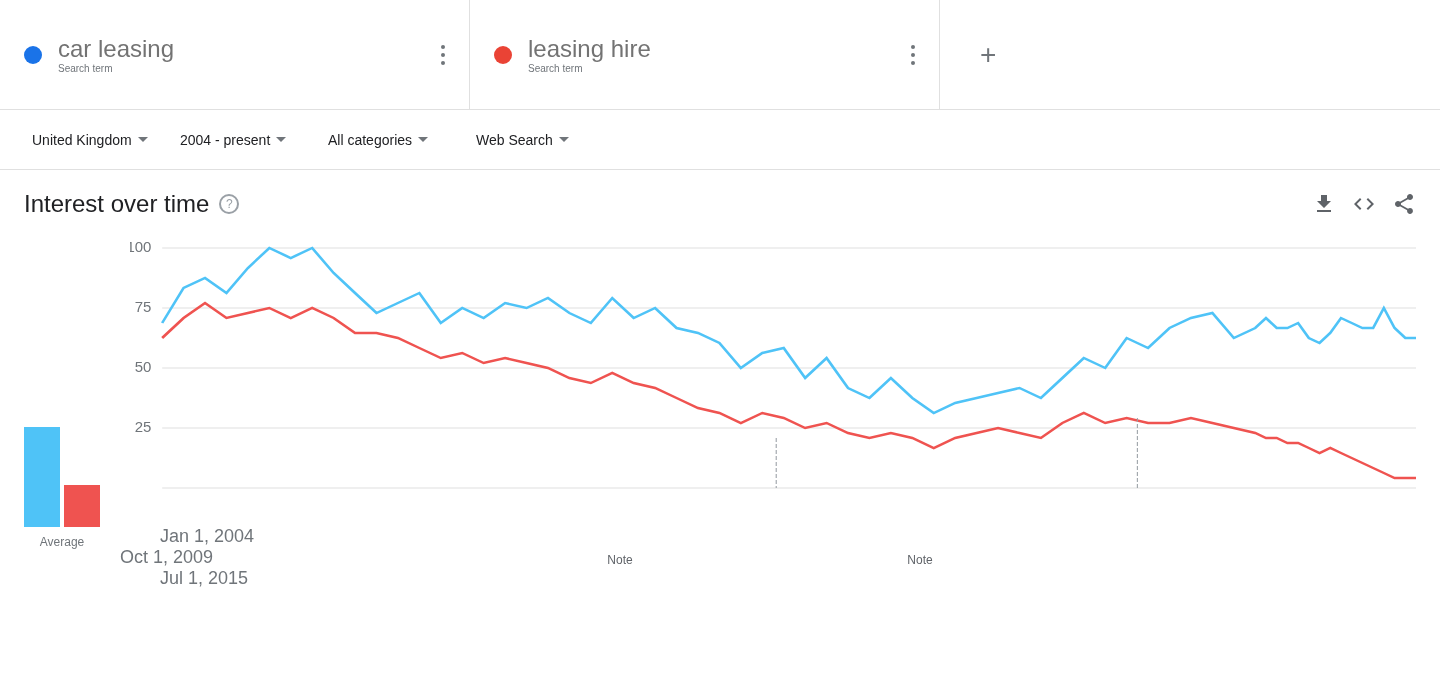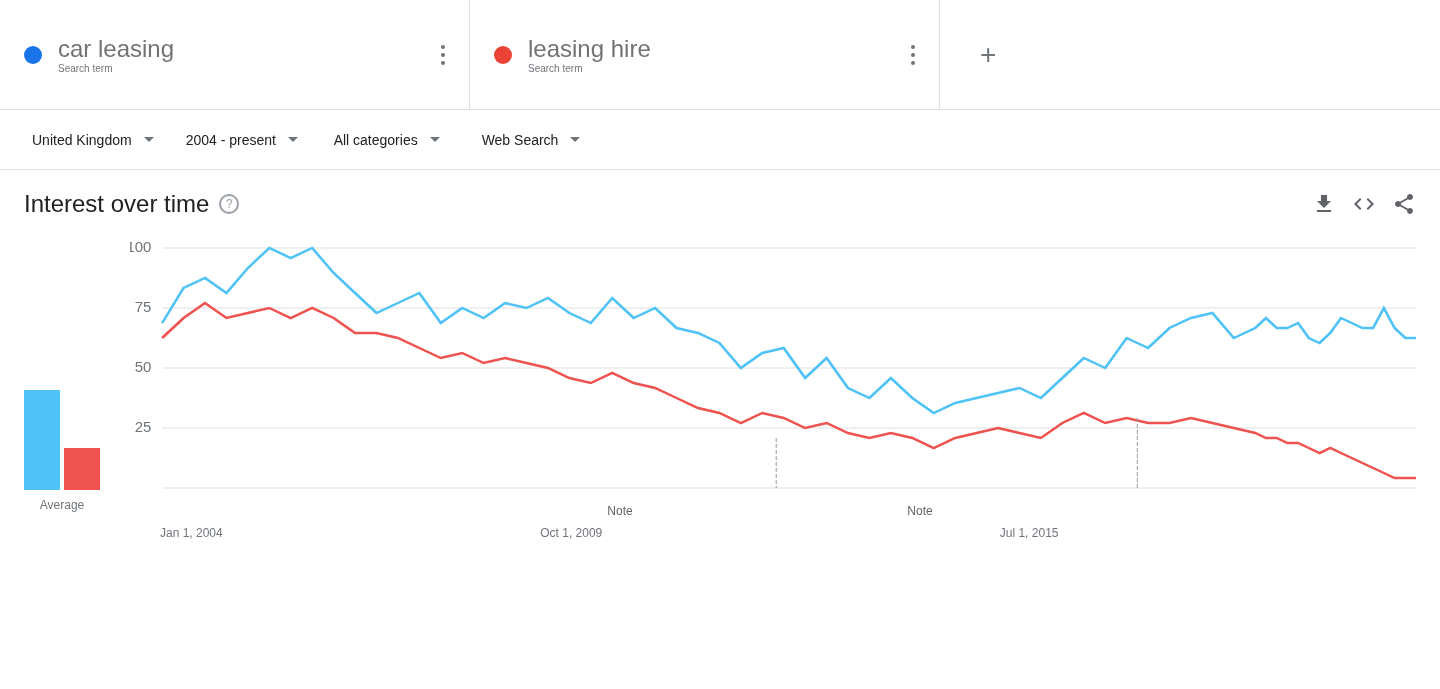--- a/index.html
+++ b/index.html
@@ -90,21 +90,21 @@
       gap: 8px;
     }
     .filter-item {
       display: flex;
       align-items: center;
       padding: 6px 12px;
       cursor: pointer;
       border-radius: 4px;
       font-size: 14px;
       color: #202124;
-      gap: 8px;
+      gap: 2px;
       min-width: 140px;
       text-align: right;
     }
     .filter-arrow {
       width: 0;
       height: 0;
       border-left: 5px solid transparent;
       border-right: 5px solid transparent;
       border-top: 5px solid #70757a;
       display: inline-block;
@@ -162,21 +162,21 @@
     .chart-container {
       display: flex;
       align-items: flex-end;
       padding: 0 0 0 0;
     }
     .bar-chart-side {
       display: flex;
       flex-direction: column;
       align-items: center;
       margin-right: 30px;
-      margin-bottom: 28px;
+      margin-bottom: 40px;
     }
     .bars-group {
       display: flex;
       gap: 4px;
       align-items: flex-end;
       height: 120px;
     }
     .bar {
       width: 36px;
     }
@@ -317,21 +317,21 @@
 
         <polyline fill="none" stroke="#ef5350" stroke-width="2.5" points="
             30,100 50,80 70,65 90,80 110,75 130,70 150,80 170,70 190,80 210,95 230,95 250,100 270,110 290,120 310,115 330,125 350,120 370,125 390,130 410,140 430,145 450,135 470,145 490,150 510,160 530,170 550,175 570,185 590,175 610,180 630,190 650,185 670,195 690,200 710,195 730,200 750,210 770,200 790,195 810,190 830,195 850,200 870,185 890,175 910,185 930,180 950,185 970,185 990,180 1010,185 1030,190 1050,195 1060,200 1070,200 1080,205 1090,205 1100,210 1110,215 1120,210 1130,215 1140,220 1150,225 1160,230 1170,235 1180,240 1190,240 1200,240
           "></polyline>
 
         <line x1="603" y1="200" x2="603" y2="250" stroke="#9aa0a6" stroke-width="1" stroke-dasharray="4,2"></line>
         <line x1="940" y1="180" x2="940" y2="250" stroke="#9aa0a6" stroke-width="1" stroke-dasharray="4,2"></line>
       </svg>
 
       
-      <div style="display:flex; justify-content:space-between; padding:4px 0 0 30px; font-size:12px; color:#70757a; position:relative;">
+      <div style="display:flex; justify-content:space-between; padding:4px 0 0 30px; font-size:18px; color:#70757a; position:relative;flex-direction:column;">
         <span>Jan 1, 2004</span>
         <span style="position:relative; left:-40px;">Oct 1, 2009</span>
         <span>Jul 1, 2015</span>
         <span></span>
       </div>
 
       
       <div style="position:relative; height:0;">
         <span style="position:absolute; left:490px; bottom:22px; font-size:12px; color:#5f6368; transform:translateX(-50%);">Note</span>
         <span style="position:absolute; left:790px; bottom:22px; font-size:12px; color:#5f6368; transform:translateX(-50%);">Note</span>

